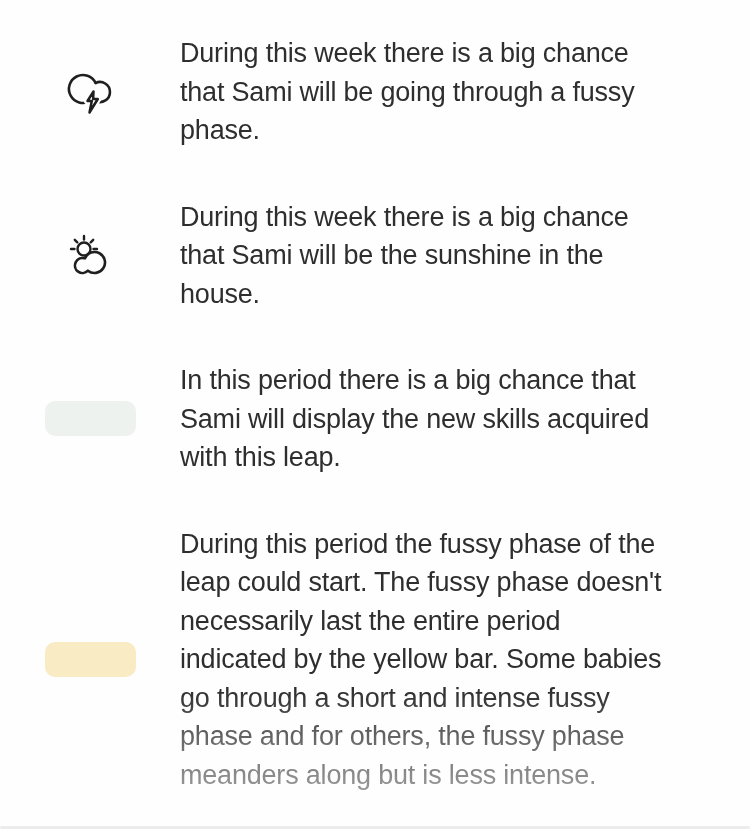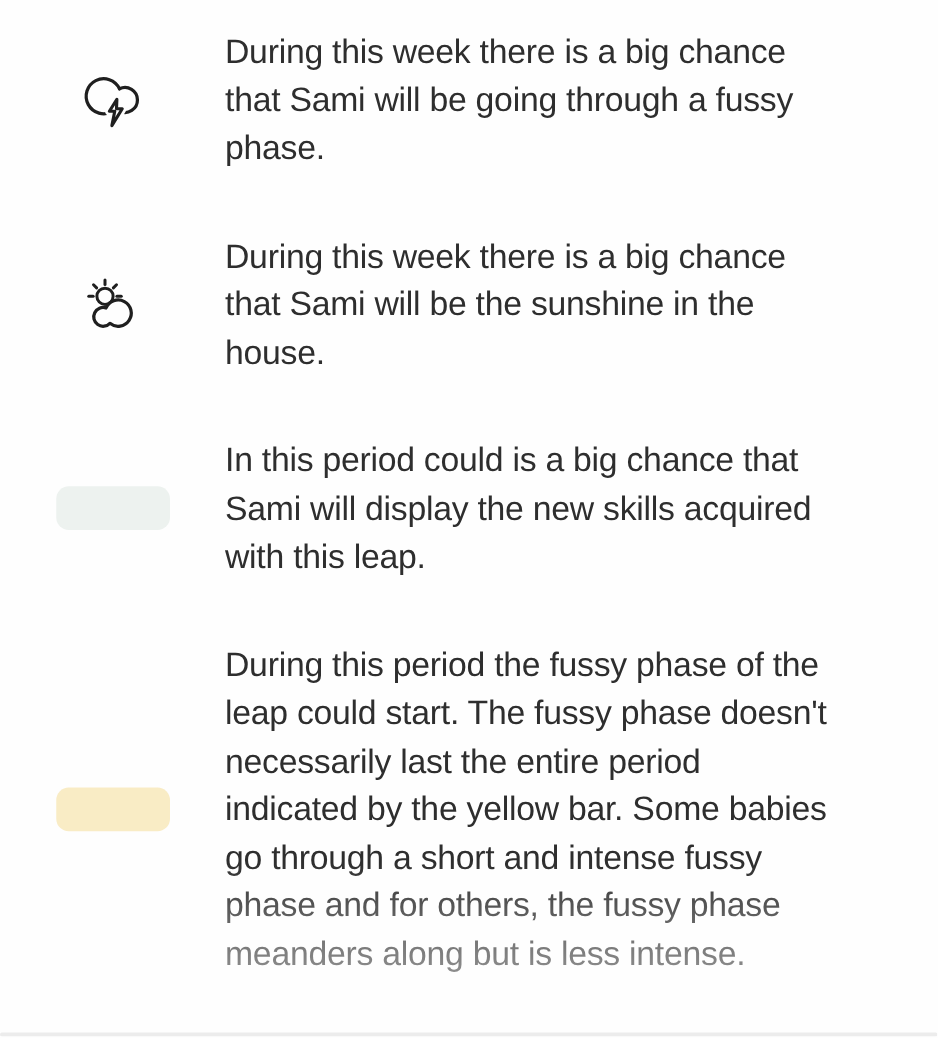--- a/index.html
+++ b/index.html
@@ -6,21 +6,21 @@
   html, body { background: #fefefe; }
   .screen {
     position: relative;
     width: 750px;
     height: 830px;
     background: #fefefe;
     overflow: hidden;
     font-family: "Liberation Sans", sans-serif;
   }
   .legend-list {
-    padding-top: 22px;
+    padding-top: 34px;
   }
   .legend-row {
     display: flex;
     align-items: center;
     margin-bottom: 48px;
   }
   .key-col {
     width: 180px;
     flex: 0 0 180px;
     display: flex;
@@ -94,21 +94,21 @@
       </div>
       <div class="row-text">During this week there is a big chance
 that Sami will be the sunshine in the
 house.</div>
     </div>
 
     <div class="legend-row">
       <div class="key-col">
         <div class="swatch" style="background: rgb(237, 242, 239);"></div>
       </div>
-      <div class="row-text">In this period could is a big chance that
+      <div class="row-text">In this period there is a big chance that
 Sami will display the new skills acquired
 with this leap.</div>
     </div>
 
     <div class="legend-row">
       <div class="key-col">
         <div class="swatch" style="background: rgb(249, 236, 197);"></div>
       </div>
       <div class="row-text">During this period the fussy phase of the
 leap could start. The fussy phase doesn't

